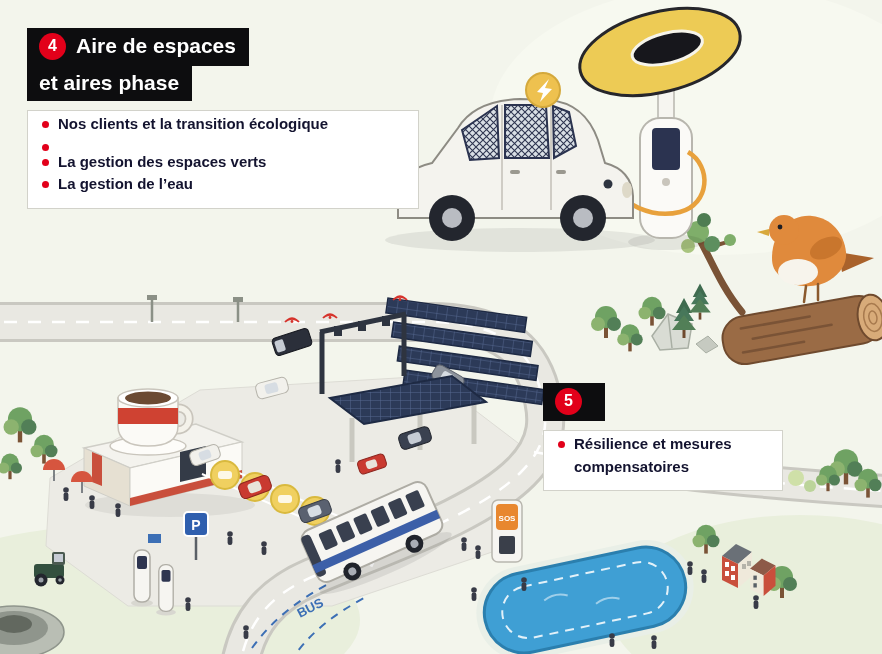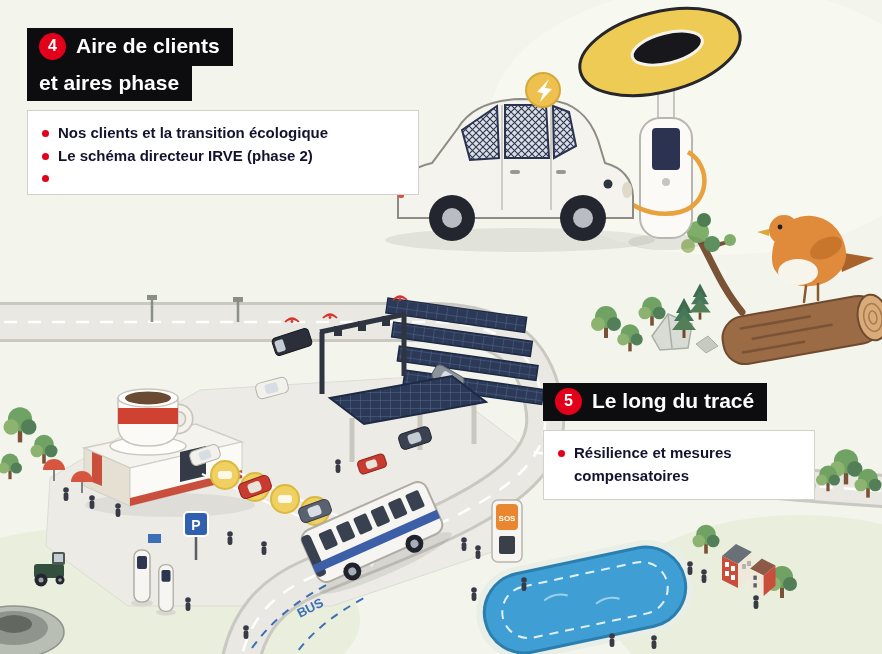--- a/index.html
+++ b/index.html
@@ -6,28 +6,28 @@
   body { font-family:"Liberation Sans", sans-serif; background:#fff; }
   #stage { position:relative; width:882px; height:654px; background:#f3f5ec; overflow:hidden; }
   #stage > svg { position:absolute; left:0; top:0; }
   .callout { position:absolute; }
   .title-line { display:flex; align-items:center; background:#0d0d0f; color:#fff;
     font-weight:bold; font-size:21px; padding:5px 13px 6px 12px; width:max-content; line-height:1.15; }
   .num-circle { width:27px; height:27px; border-radius:50%; background:#e2001a; color:#fff;
     display:flex; align-items:center; justify-content:center; font-size:16px; font-weight:bold;
     margin-right:10px; flex:0 0 27px; }
   .callout-list { list-style:none; background:#ffffff; border:1px solid #d2d2ca;
-    padding:11px 14px 12px 14px; margin-top:9px; }
+    padding:2px 14px 12px 14px; margin-top:9px; }
   .callout-list li { display:flex; gap:9px; font-size:15px; font-weight:bold;
     color:#13132f; line-height:1.5; }
   .dot { width:7px; height:7px; border-radius:50%; background:#e2001a; margin-top:8px; flex:0 0 7px; }
   #c4 { left:27px; top:28px; }
   #c4 .callout-list { width:392px; }
   #c5 { left:543px; top:383px; }
-  #c5 .callout-list { width:272px; }
+  #c5 .callout-list { width:240px; }
 </style>
 </head>
 <body>
 
 <div id="stage">
 
 <svg width="882" height="654" viewBox="0 0 882 654">
   <defs>
     <pattern id="hatch" width="7" height="7" patternUnits="userSpaceOnUse">
       <rect width="7" height="7" fill="#d9dfe5"></rect>
@@ -386,46 +386,49 @@
       </g>
       <circle cx="608" cy="184" r="4.5" fill="#2e3440"></circle>
     </g>
   </g>
 </svg>
 
 <div class="callout" id="c4">
   <div>
     <div class="title-line">
       <span class="num-circle">4</span>
-      <span>Aire de clients</span>
+      <span>Aire de espaces</span>
     </div>
     <div class="title-line">
       <span>et aires phase</span>
     </div>
   </div>
   <ul class="callout-list">
     <li>
           <span class="dot"></span>
           <span>Nos clients et la transition écologique</span>
         </li>
     <li>
           <span class="dot"></span>
-          <span>Le schéma directeur IRVE (phase 2)</span>
         </li>
     <li>
           <span class="dot"></span>
+          <span>La gestion des espaces verts</span>
+        </li>
+    <li>
+          <span class="dot"></span>
+          <span>La gestion de l’eau</span>
         </li>
   </ul>
 </div>
 
 <div class="callout" id="c5">
   <div>
     <div class="title-line">
       <span class="num-circle">5</span>
-      <span>Le long du tracé</span>
     </div>
   </div>
   <ul class="callout-list">
     <li>
           <span class="dot"></span>
           <span>Résilience et mesures compensatoires</span>
         </li>
   </ul>
 </div>
 

